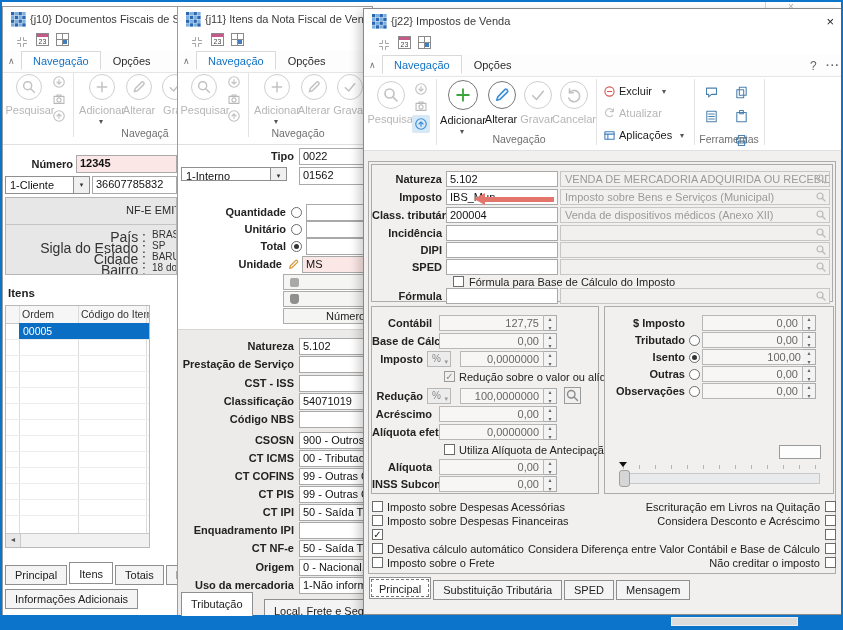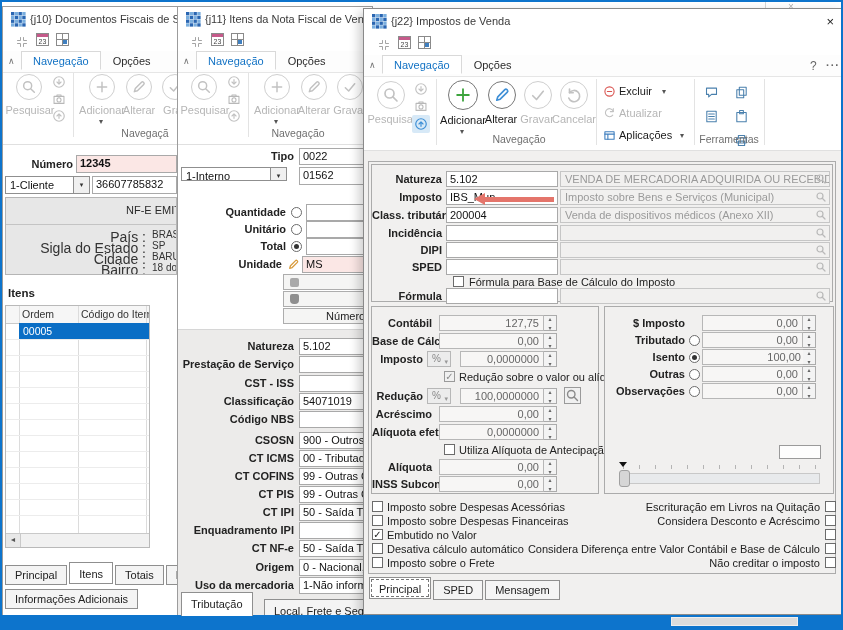--- a/index.html
+++ b/index.html
@@ -645,36 +645,36 @@
             <div class="slider-ticks" style="position: absolute; left: 18px; top: 158px; width: 194px; height: 4px;"></div>
             <div class="slider-track" style="position: absolute; left: 15px; top: 166px; width: 200px; height: 11px;"></div>
             <div class="slider-thumb" style="position: absolute; left: 14px; top: 163px; width: 11px; height: 17px;"></div>
             <div class="slider-mark" style="position: absolute; left: 14px; top: 155px; width: 0px; height: 0px;"></div>
           </div>
           <div class="cb" style="position: absolute; left: 8px; top: 350px; width: 11px; height: 11px;"></div>
           <div class="cblab" style="position: absolute; left: 23px; top: 350px; width: 250px; height: 12px;">Imposto sobre Despesas Acessórias</div>
           <div class="cb" style="position: absolute; left: 8px; top: 364px; width: 11px; height: 11px;"></div>
           <div class="cblab" style="position: absolute; left: 23px; top: 364px; width: 250px; height: 12px;">Imposto sobre Despesas Financeiras</div>
           <div class="cb checked" style="position: absolute; left: 8px; top: 378px; width: 11px; height: 11px;"></div>
-          <div class="cblab" style="position: absolute; left: 23px; top: 378px; width: 250px; height: 12px;">Embutido no Valor</div>
           <div class="cb" style="position: absolute; left: 8px; top: 392px; width: 11px; height: 11px;"></div>
           <div class="cblab" style="position: absolute; left: 23px; top: 392px; width: 250px; height: 12px;">Desativa cálculo automático</div>
           <div class="cb" style="position: absolute; left: 8px; top: 406px; width: 11px; height: 11px;"></div>
           <div class="cblab right" style="position: absolute; left: 150px; top: 350px; width: 306px; height: 12px;">Escrituração em Livros na Quitação</div>
           <div class="cblab" style="position: absolute; left: 23px; top: 406px; width: 250px; height: 12px;">Imposto sobre o Frete</div>
           <div class="cb" style="position: absolute; left: 461px; top: 350px; width: 11px; height: 11px;"></div>
           <div class="cblab right" style="position: absolute; left: 150px; top: 364px; width: 306px; height: 12px;">Considera Desconto e Acréscimo</div>
           <div class="cb" style="position: absolute; left: 461px; top: 364px; width: 11px; height: 11px;"></div>
           <div class="cb" style="position: absolute; left: 461px; top: 378px; width: 11px; height: 11px;"></div>
           <div class="cblab right" style="position: absolute; left: 150px; top: 392px; width: 306px; height: 12px;">Considera Diferença entre Valor Contábil e Base de Cálculo</div>
           <div class="cb" style="position: absolute; left: 461px; top: 392px; width: 11px; height: 11px;"></div>
           <div class="cblab right" style="position: absolute; left: 150px; top: 406px; width: 306px; height: 12px;">Não creditar o imposto</div>
           <div class="cb" style="position: absolute; left: 461px; top: 406px; width: 11px; height: 11px;"></div>
           <div class="btabs" style="position: absolute; left: 5px; top: 429px;">
             <span class="btab active focus">Principal</span>
+            <span class="btab">Substituição Tributária</span>
             <span class="btab">SPED</span>
             <span class="btab">Mensagem</span>
           </div>
         </div>
       </div>
   </div>
 
   <div class="statusbar">
     <div class="progress"></div>
   </div>

